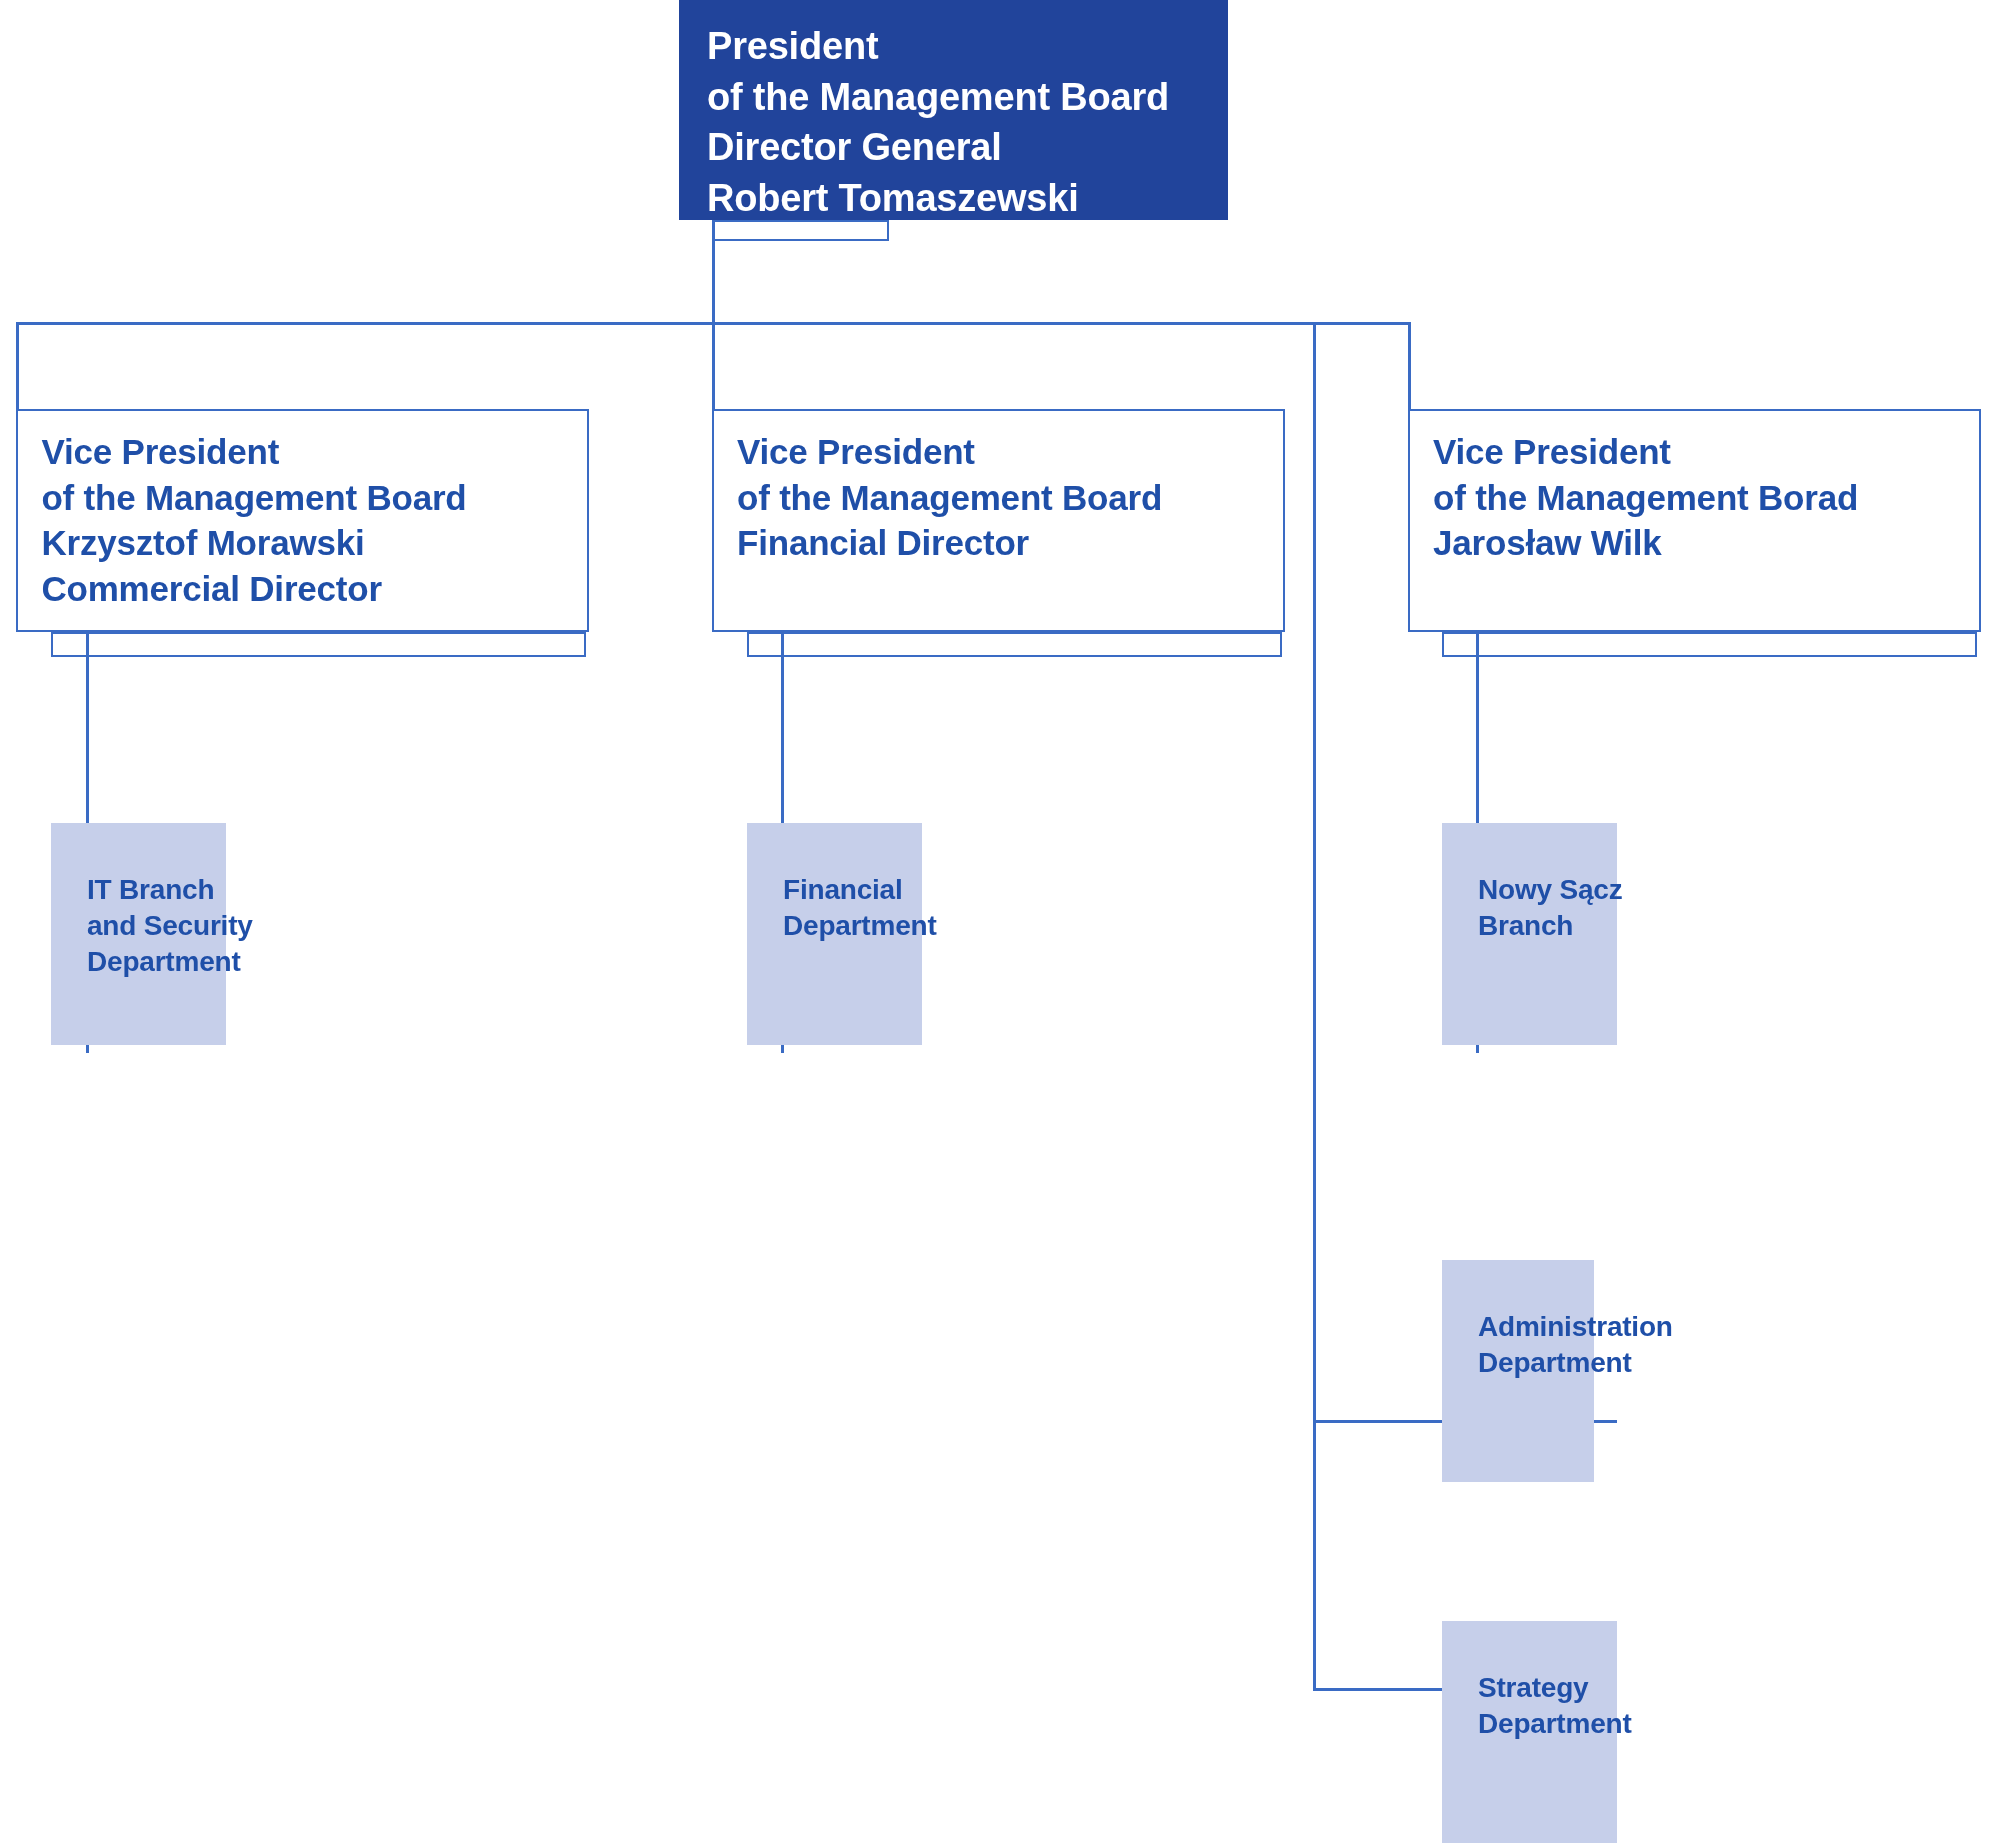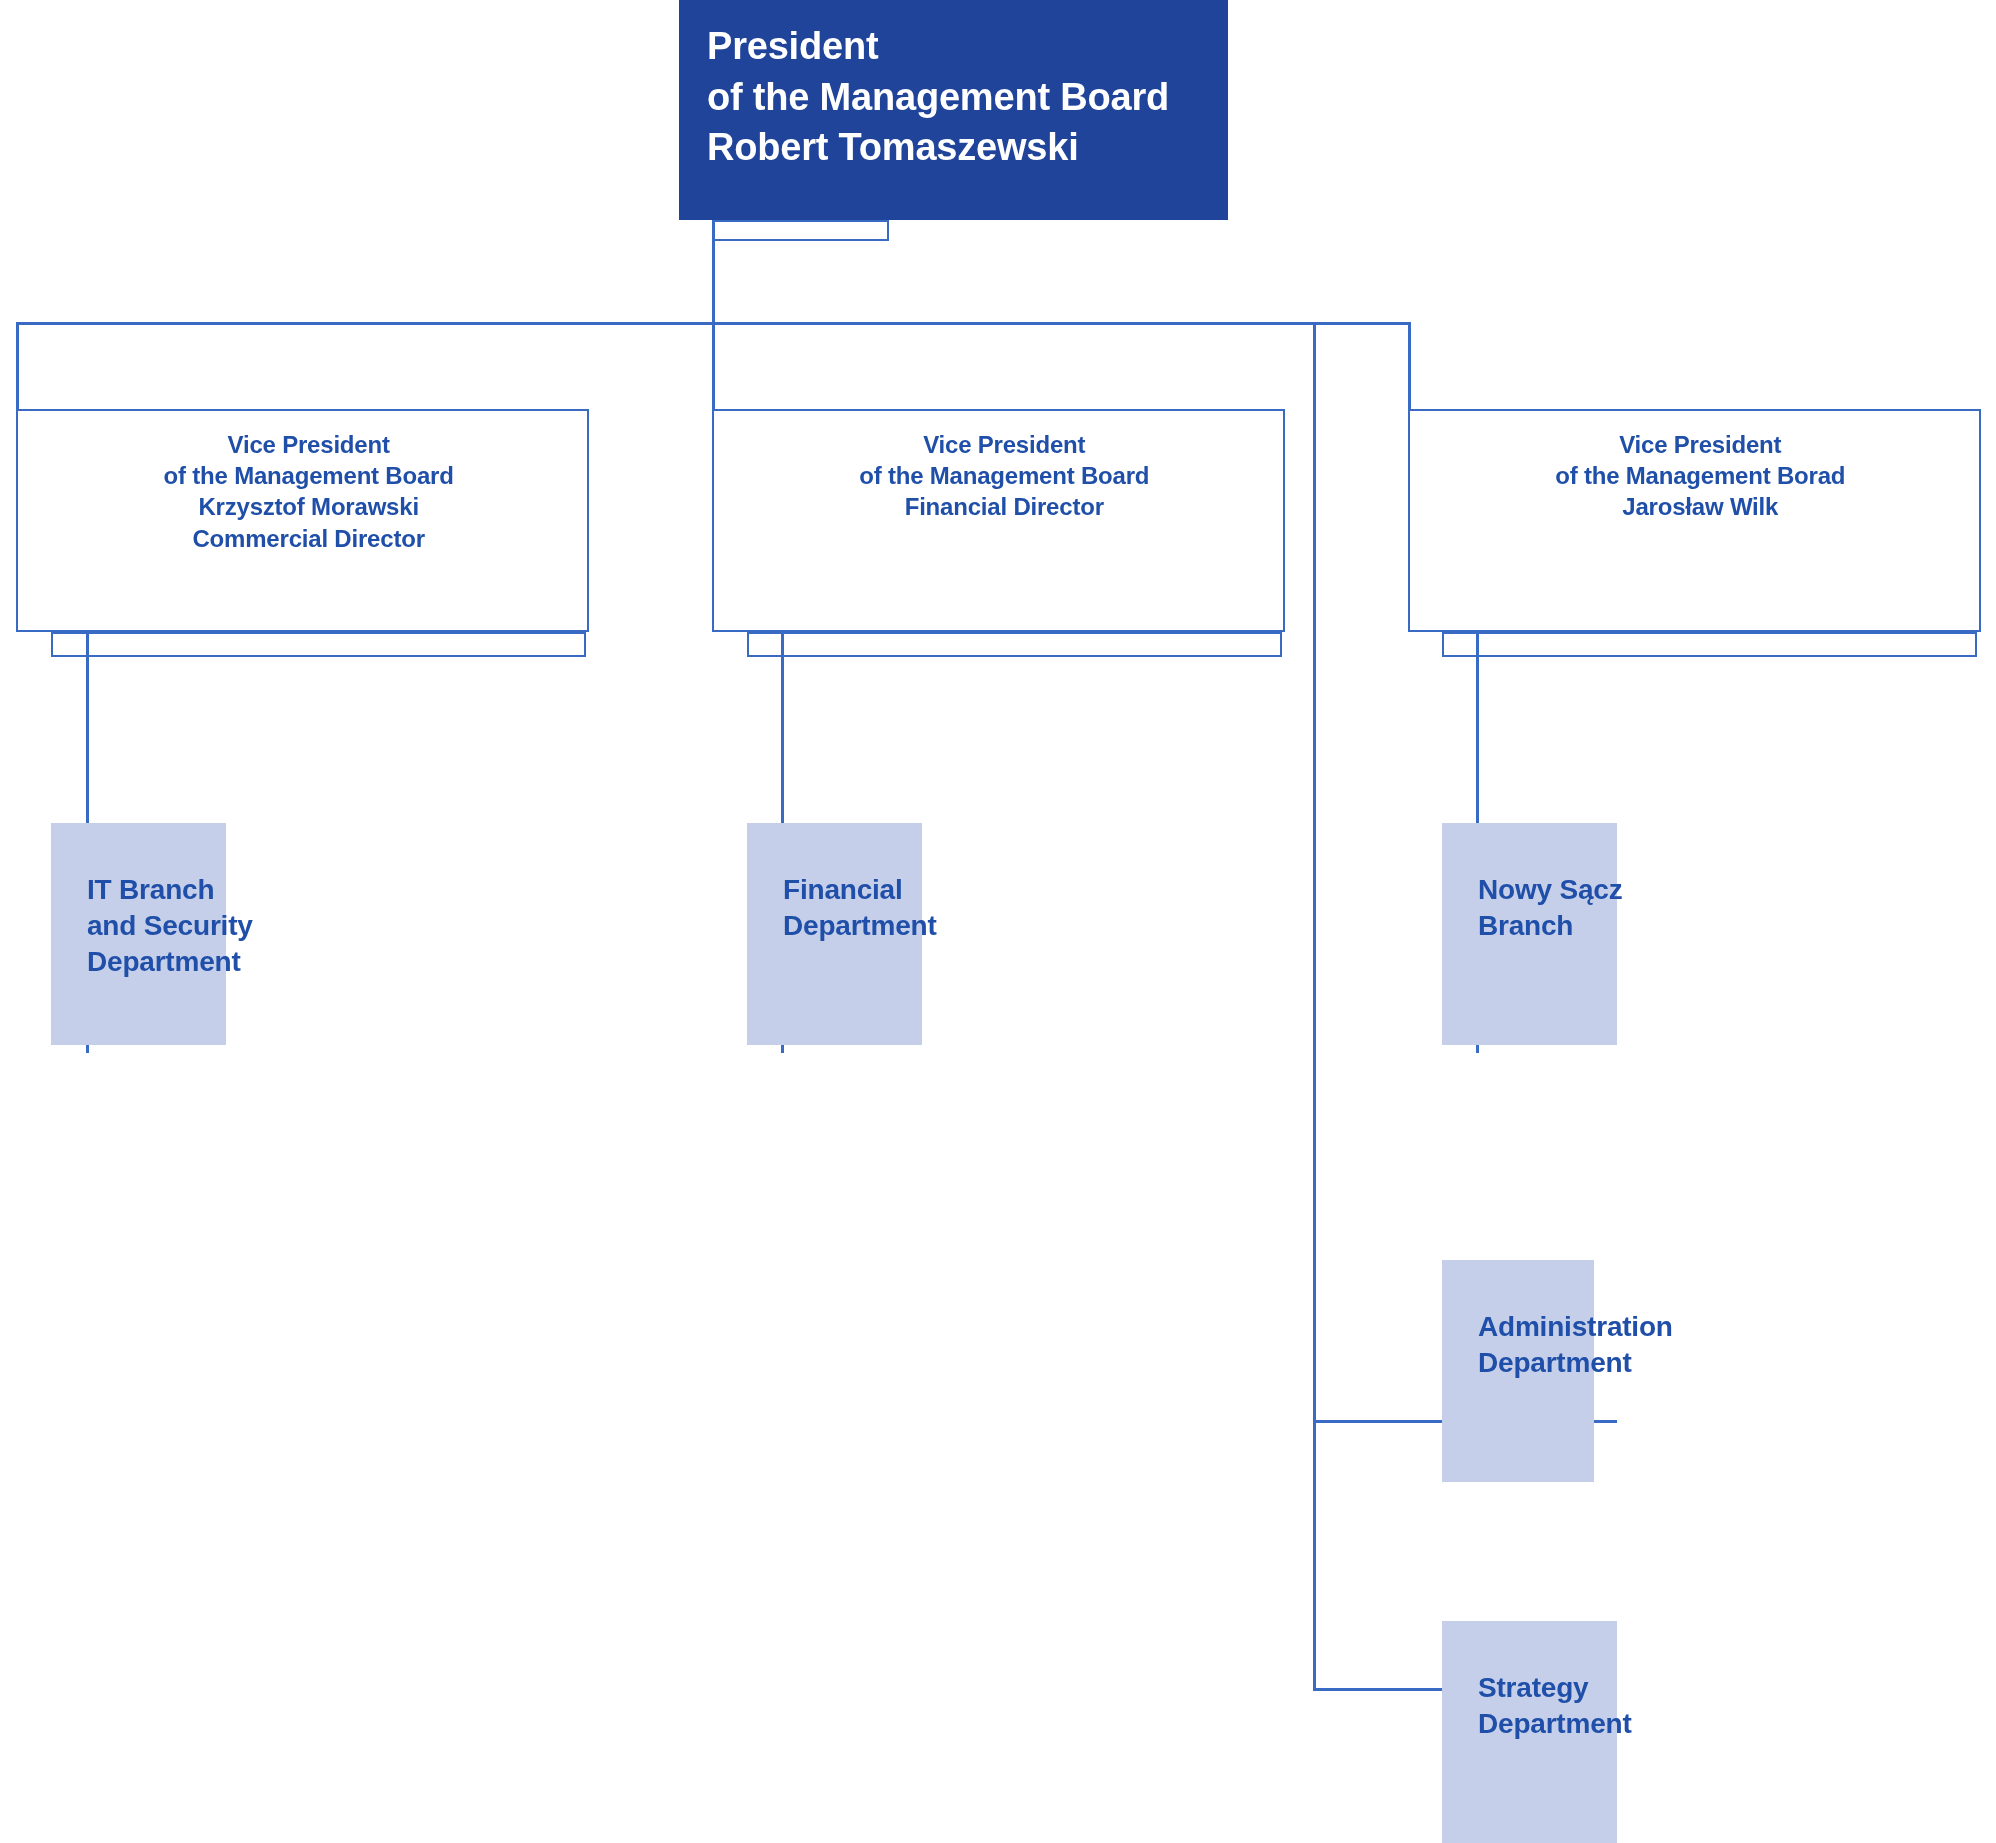--- a/index.html
+++ b/index.html
@@ -52,26 +52,25 @@
   
   .node-vp {
     position: absolute;
     border: 2.5px solid #3A6BC4;
     background: #ffffff;
     box-sizing: border-box;
     padding: 18px 11.5px 8.2px 23px;
   }
   .node-vp .line {
     color: #1F4FA8;
-    font-size: 24px;
+    font-size: 35px;
     font-weight: 700;
     line-height: 1.30;
     letter-spacing: -0.2px;
     white-space: nowrap;
-    text-align: center;
   }
 
   
   .node-dept {
     position: absolute;
     background: #C6CFEA;
   }
   .node-dept .dept-text {
     position: absolute;
     left: 36px;
@@ -87,20 +86,21 @@
   }
 </style>
 </head>
 <body>
 
 <div id="chart">
 
   <div class="node-president" style="left:679px; top:0px; width:549px; height:220px;">
     <div class="line">President</div>
     <div class="line">of the Management Board</div>
+    <div class="line">Director General</div>
     <div class="line">Robert Tomaszewski</div>
   </div>
 
   <div class="frame" style="left:712px; top:220px; width:177px; height:21.4px;"></div>
 
   <div class="ln-v" style="left:712px; top:220px; height:104px;"></div>
 
   <div class="ln-h" style="left:16.4px; top:322px; width:1394px;"></div>
 
   <div class="ln-v" style="left:16.4px; top:322px; height:87px;"></div>

